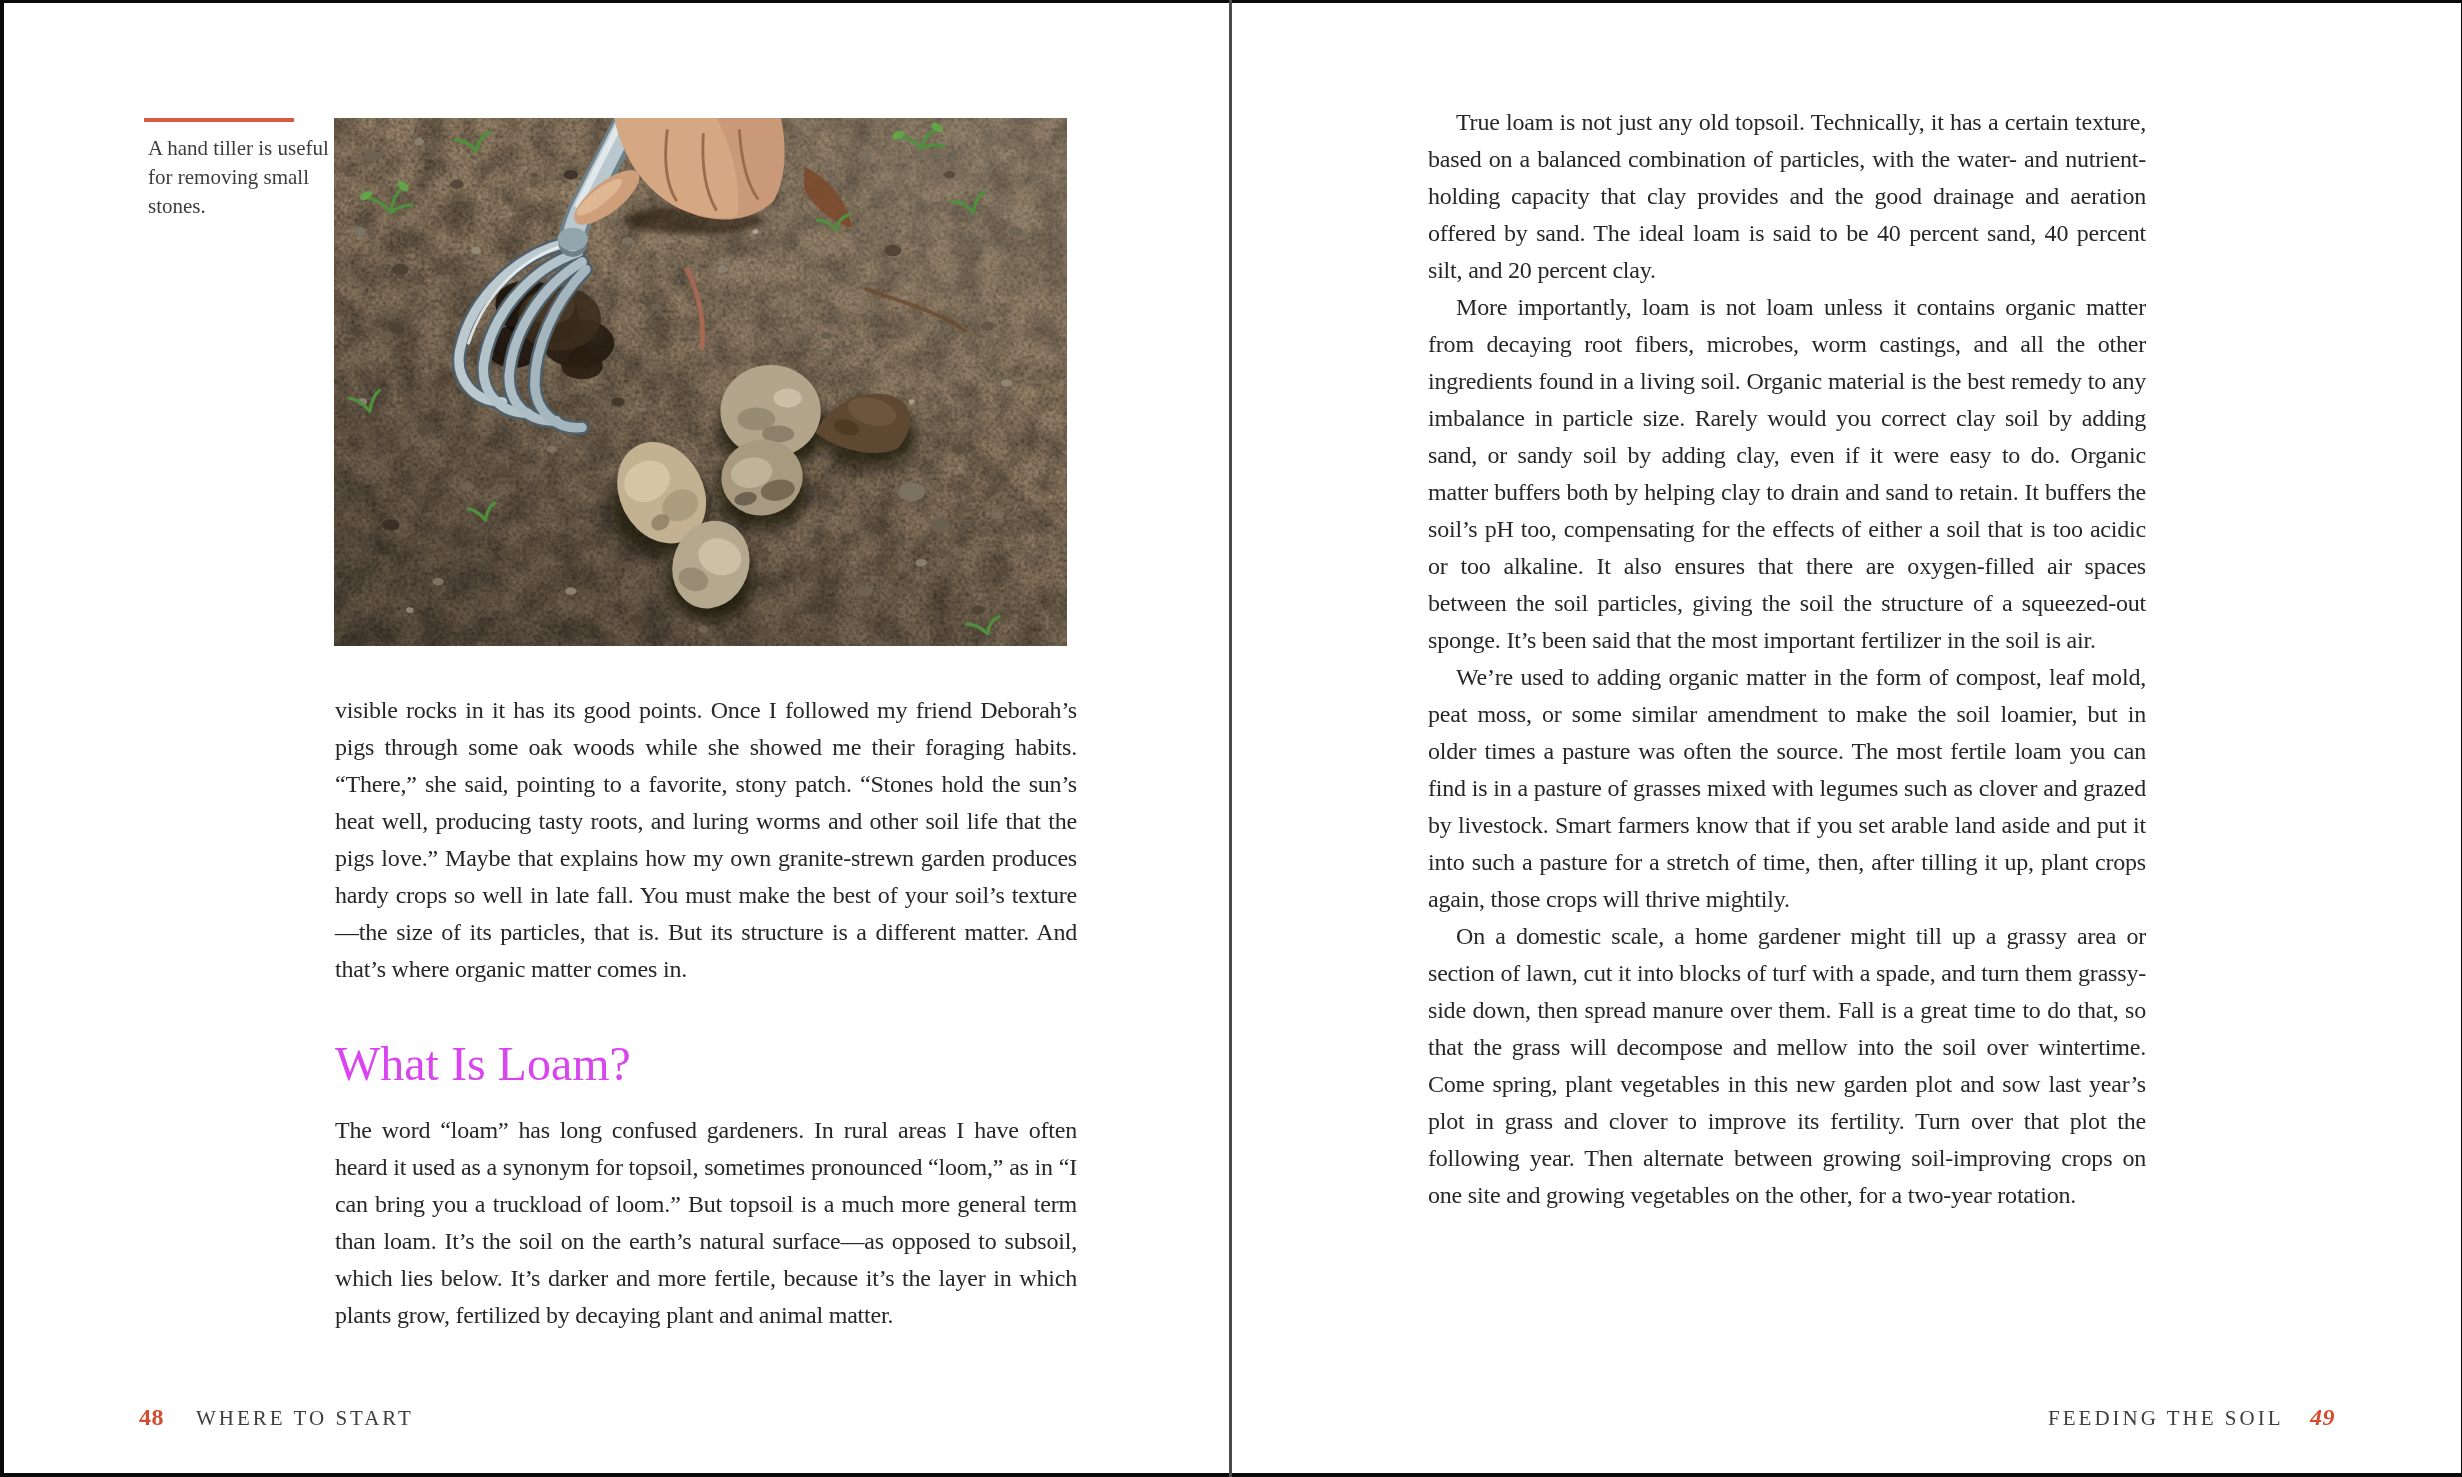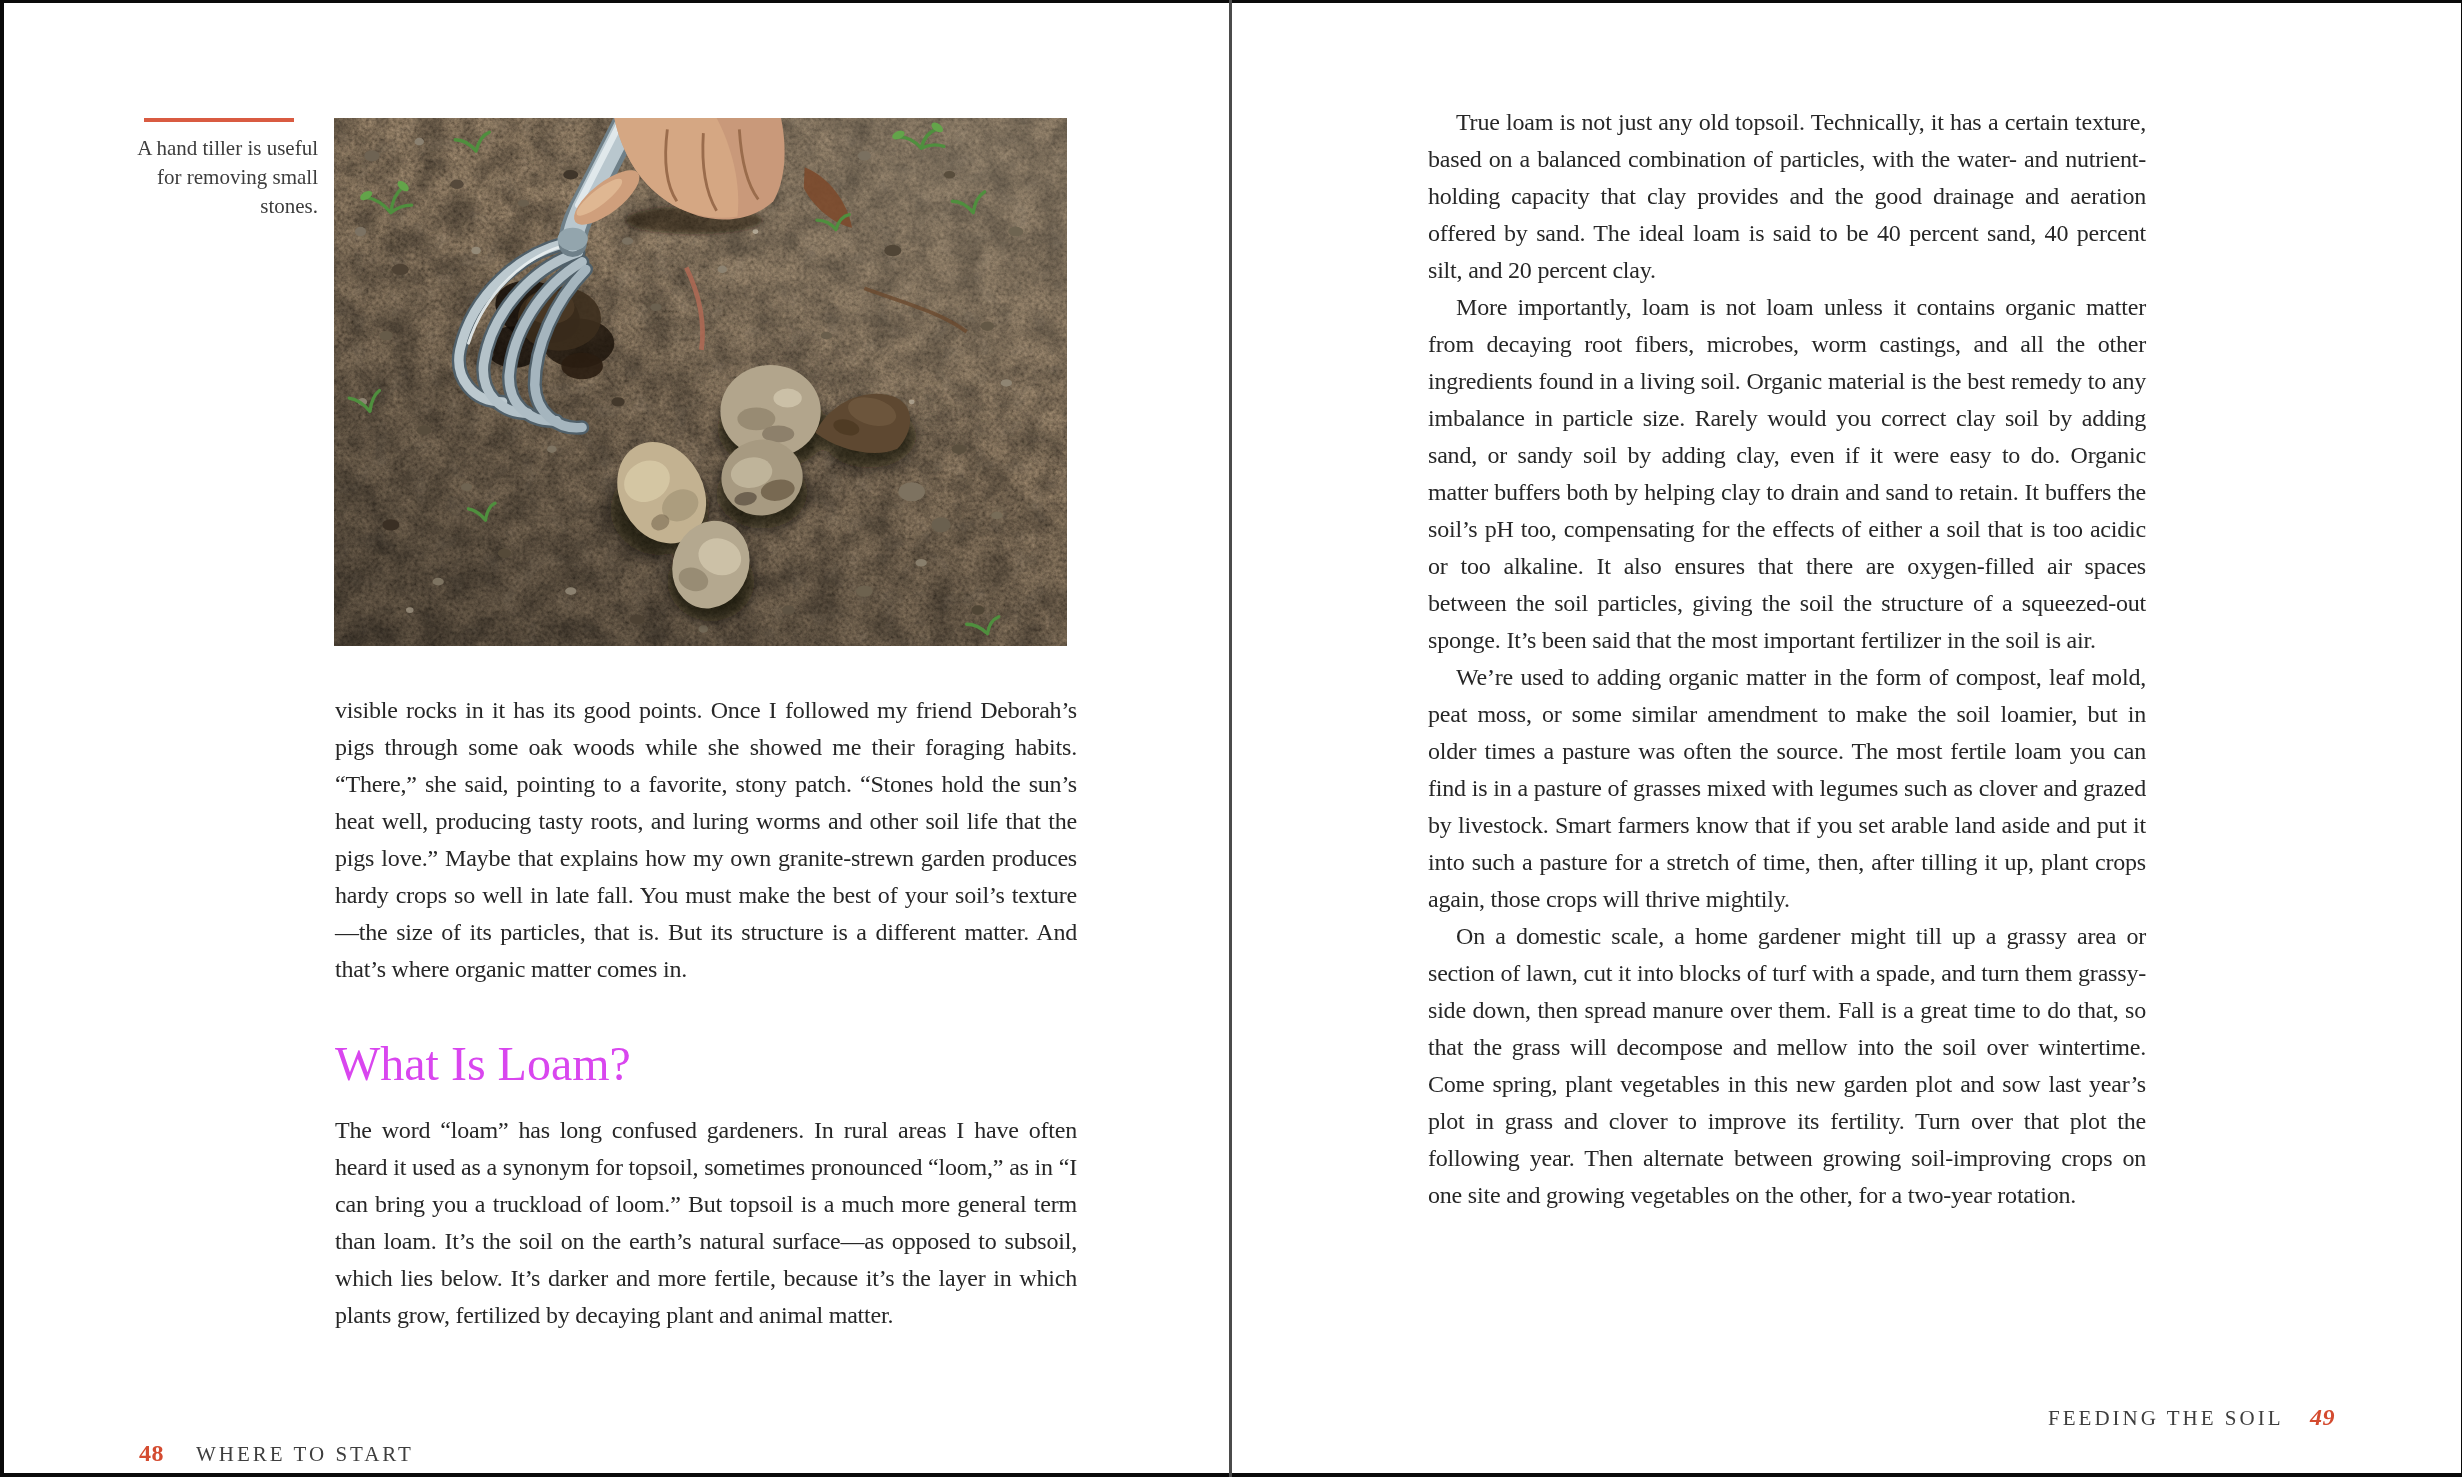--- a/index.html
+++ b/index.html
@@ -15,22 +15,22 @@
   .spine{
     position:absolute;left:1229px;top:0;width:2.8px;height:1477px;
     background:#4b4b4b;
   }
   
   .caption-rule{
     position:absolute;left:144px;top:118px;width:150px;height:3.8px;
     background:#d95b41;
   }
   .caption{
-    position:absolute;left:132px;top:134px;width:186px;margin:0;
-    font-size:21px;line-height:29px;color:#3d3d3d;text-align:right;
+    position:absolute;left:148px;top:134px;width:186px;margin:0;
+    font-size:21px;line-height:29px;color:#3d3d3d;text-align:left;
   }
   .photo{
     position:absolute;left:334px;top:118px;width:733px;height:528px;margin:0;
     overflow:hidden;
   }
   .photo svg{display:block;}
   .body{
     margin:0;color:#272727;font-size:24px;line-height:37px;
     text-align:justify;letter-spacing:-0.2px;
   }
@@ -42,21 +42,21 @@
   .para2{position:absolute;left:335px;top:1112px;width:742px;}
   
   .textcol{position:absolute;left:1398px;top:104px;width:748px;}
   .textcol .body{position:static;}
   .textcol .body.indent{text-indent:28px;margin-left:30px;}
   
   .folio{
     position:absolute;top:1404px;margin:0;white-space:nowrap;
     font-size:21px;color:#3e3e3e;
   }
-  .folio-left{left:139px;margin-top:36px;}
+  .folio-left{left:139px;}
   .folio-right{right:127px;text-align:right;}
   .runhead{letter-spacing:3px;}
   .pagenum{
     color:#d44b30;font-weight:700;font-size:24px;letter-spacing:0.5px;
   }
   .folio-left .pagenum{margin-right:32px;}
   .folio-right .pagenum{margin-left:26.5px;font-style:italic;}
 </style>
 </head>
 <body>

